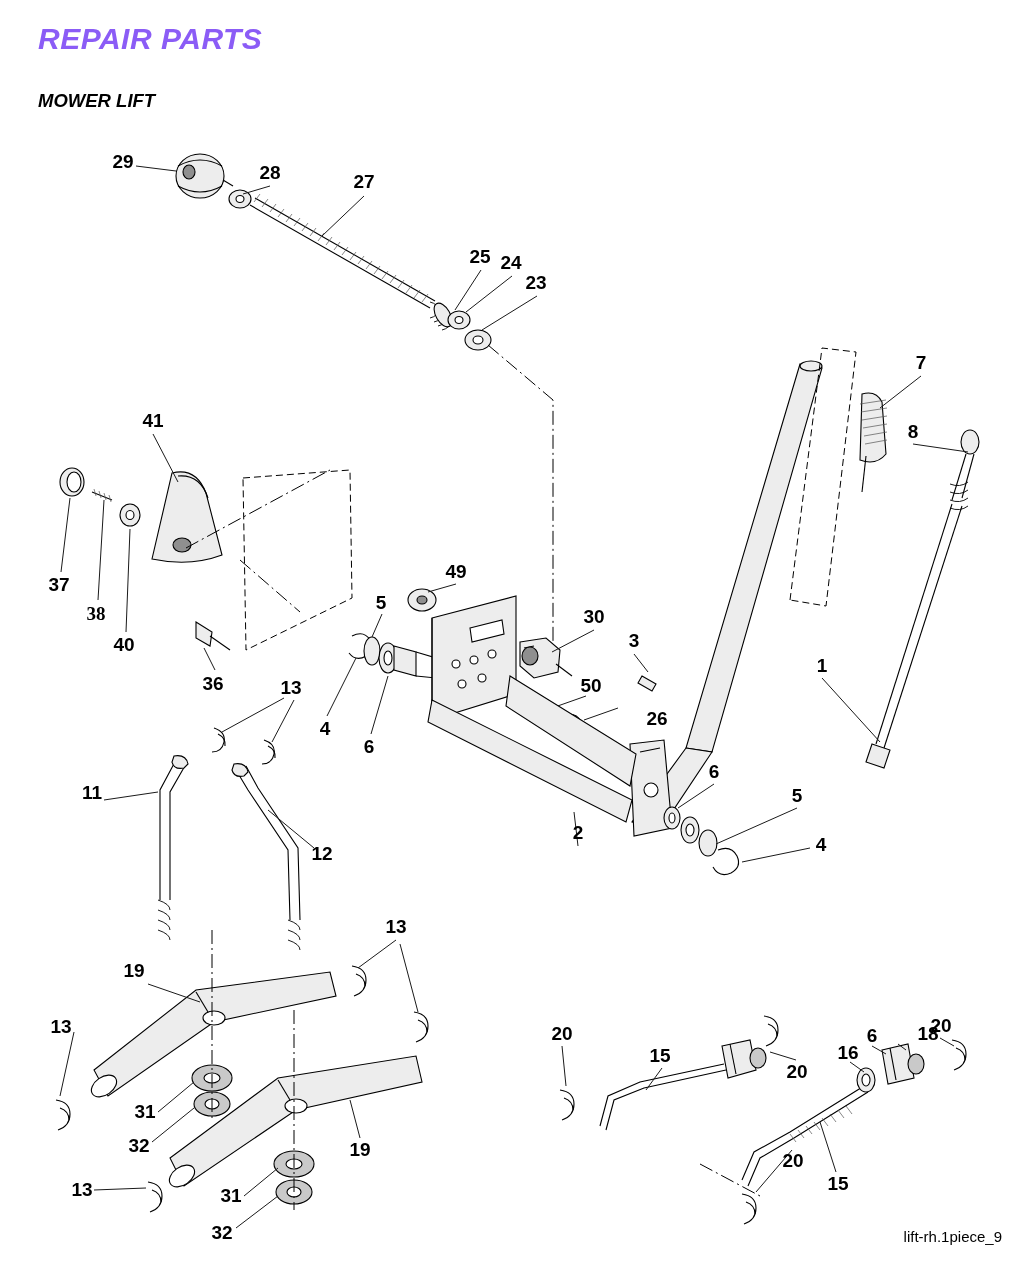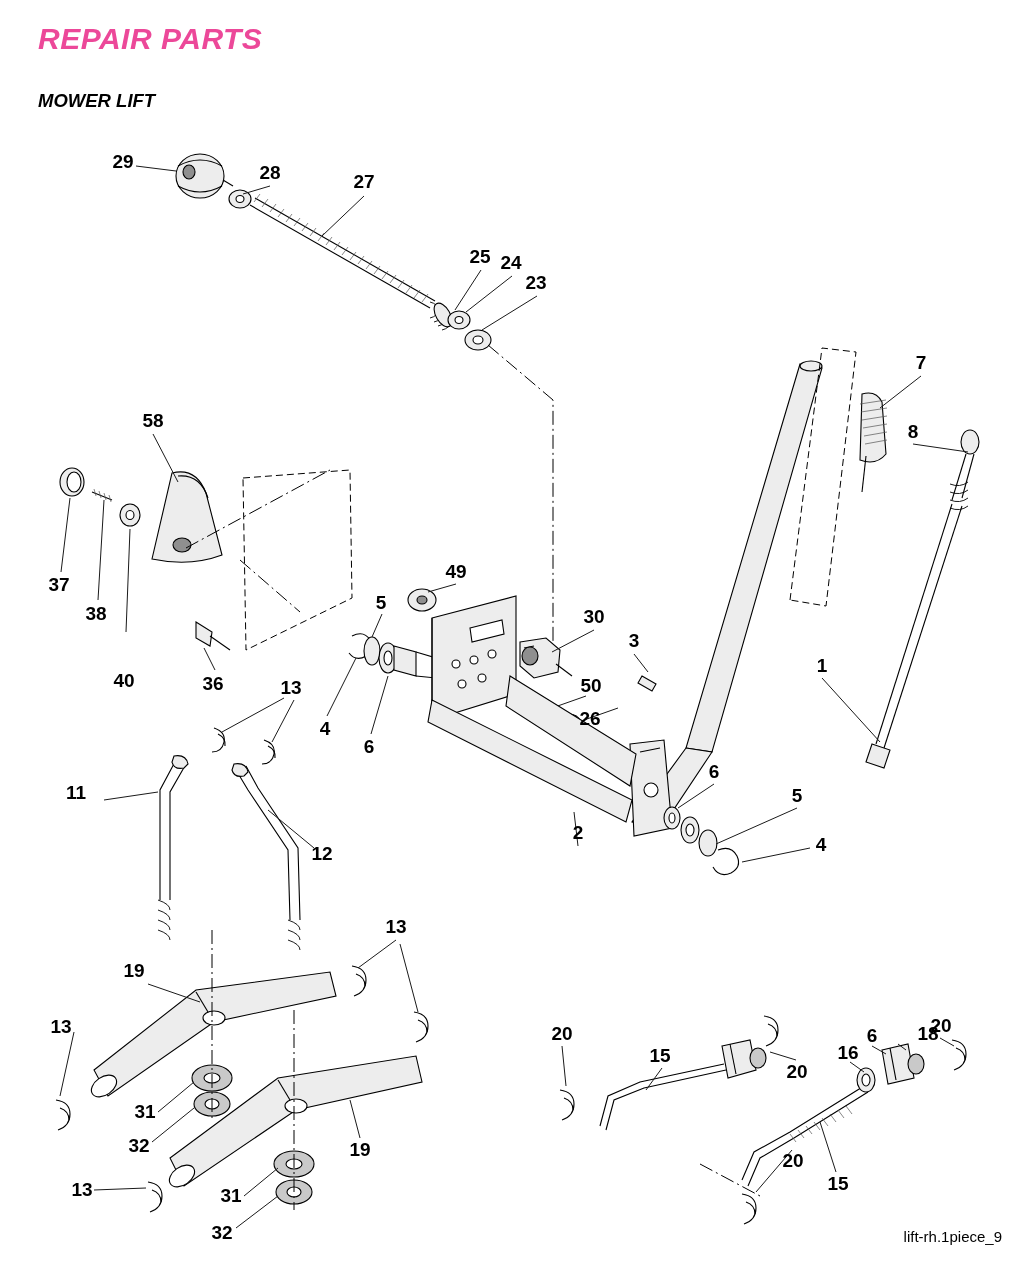--- a/index.html
+++ b/index.html
@@ -16,21 +16,21 @@
     overflow: hidden;
   }
   .hdr-title {
     position: absolute;
     left: 38px;
     top: 22px;
     font-size: 30px;
     font-weight: bold;
     font-style: italic;
     letter-spacing: 0.5px;
-    color: #ec4899;
+    color: #8b5cf6;
     white-space: nowrap;
   }
   .hdr-sub {
     position: absolute;
     left: 72px;
     top: 62px;
     font-size: 20.5px;
     font-weight: bold;
     font-style: italic;
     color: #000;
@@ -423,36 +423,36 @@
   <div class="footer-code">lift-rh.1piece_9</div>
 
 <div class="callout" style="left: 123px; top: 162px;">29</div>
     <div class="callout" style="left: 270px; top: 173px;">28</div>
     <div class="callout" style="left: 364px; top: 182px; text-align: center;">27</div>
     <div class="callout" style="left: 480px; top: 257px;">25</div>
     <div class="callout" style="left: 511px; top: 263px;">24</div>
     <div class="callout" style="left: 536px; top: 283px;">23</div>
     <div class="callout" style="left: 921px; top: 363px;">7</div>
     <div class="callout" style="left: 913px; top: 432px;">8</div>
-    <div class="callout" style="left: 153px; top: 421px;">58</div>
+    <div class="callout" style="left: 153px; top: 421px;">41</div>
     <div class="callout" style="left: 59px; top: 585px;">37</div>
-    <div class="callout" style="left: 96px; top: 614px;">38</div>
-    <div class="callout" style="left: 124px; top: 645px; margin-top: 36px;">40</div>
+    <div class="callout" style="left: 96px; top: 614px; font-family: Liberation Serif, serif;">38</div>
+    <div class="callout" style="left: 124px; top: 645px;">40</div>
     <div class="callout" style="left: 213px; top: 684px;">36</div>
     <div class="callout" style="left: 456px; top: 572px;">49</div>
     <div class="callout" style="left: 381px; top: 603px;">5</div>
     <div class="callout" style="left: 594px; top: 617px;">30</div>
     <div class="callout" style="left: 634px; top: 641px;">3</div>
     <div class="callout" style="left: 822px; top: 666px;">1</div>
     <div class="callout" style="left: 325px; top: 729px;">4</div>
     <div class="callout" style="left: 369px; top: 747px;">6</div>
     <div class="callout" style="left: 591px; top: 686px;">50</div>
-    <div class="callout" style="left: 590px; top: 719px; text-align: right;">26</div>
+    <div class="callout" style="left: 657px; top: 719px; text-align: right;">26</div>
     <div class="callout" style="left: 291px; top: 688px;">13</div>
-    <div class="callout" style="left: 76px; top: 793px;">11</div>
+    <div class="callout" style="left: 92px; top: 793px;">11</div>
     <div class="callout" style="left: 322px; top: 854px;">12</div>
     <div class="callout" style="left: 578px; top: 833px;">2</div>
     <div class="callout" style="left: 714px; top: 772px;">6</div>
     <div class="callout" style="left: 797px; top: 796px;">5</div>
     <div class="callout" style="left: 821px; top: 845px;">4</div>
     <div class="callout" style="left: 396px; top: 927px;">13</div>
     <div class="callout" style="left: 134px; top: 971px;">19</div>
     <div class="callout" style="left: 61px; top: 1027px;">13</div>
     <div class="callout" style="left: 145px; top: 1112px;">31</div>
     <div class="callout" style="left: 139px; top: 1146px;">32</div>

